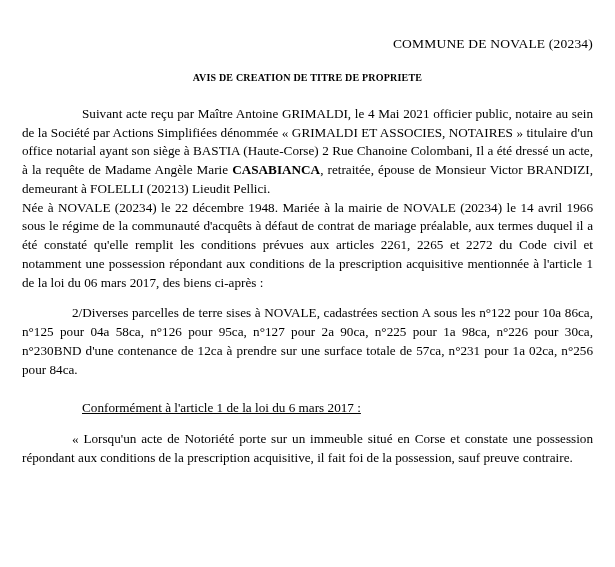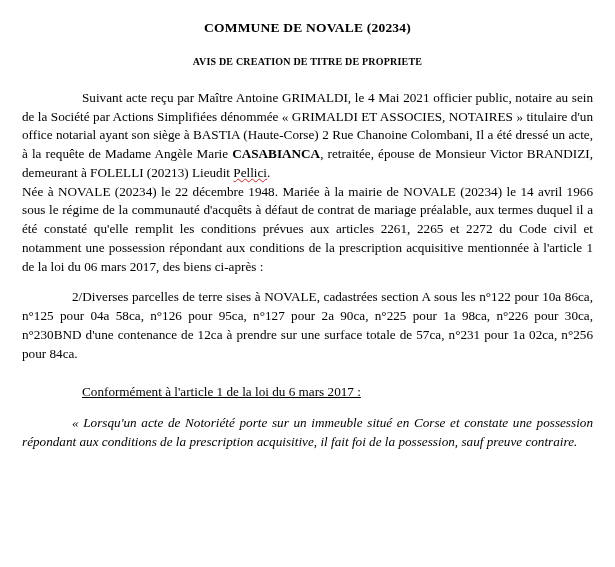--- a/index.html
+++ b/index.html
@@ -14,25 +14,25 @@
     color: #000000;
     overflow: hidden;
   }
   .page {
     box-sizing: border-box;
     width: 615px;
     height: 567px;
     padding: 18px 22px 10px 22px;
   }
   .title {
-    text-align: center;
-    font-weight: bold;
+    text-align: right;
+    font-weight: normal;
     font-size: 13.5px;
     letter-spacing: 0.2px;
-    margin: 2px 0 0 0;
+    margin: 18px 0 0 0;
   }
   .subtitle {
     text-align: center;
     font-weight: bold;
     font-size: 10px;
     letter-spacing: 0.2px;
     margin: 20px 0 0 0;
   }
   .body-block {
     margin-top: 22px;
@@ -56,24 +56,22 @@
     margin-top: 16px;
   }
   .gap-lg {
     margin-top: 20px;
     text-decoration: underline;
   }
   .bold {
     font-weight: bold;
   }
   .italic {
-    font-style: italic;
   }
   .spell {
-    text-decoration: underline;
     text-decoration-style: wavy;
     text-decoration-color: #d02020;
     text-decoration-thickness: 1px;
   }
   .quoted-block {
     text-align: justify;
   }
 </style>
 </head>
 <body>

